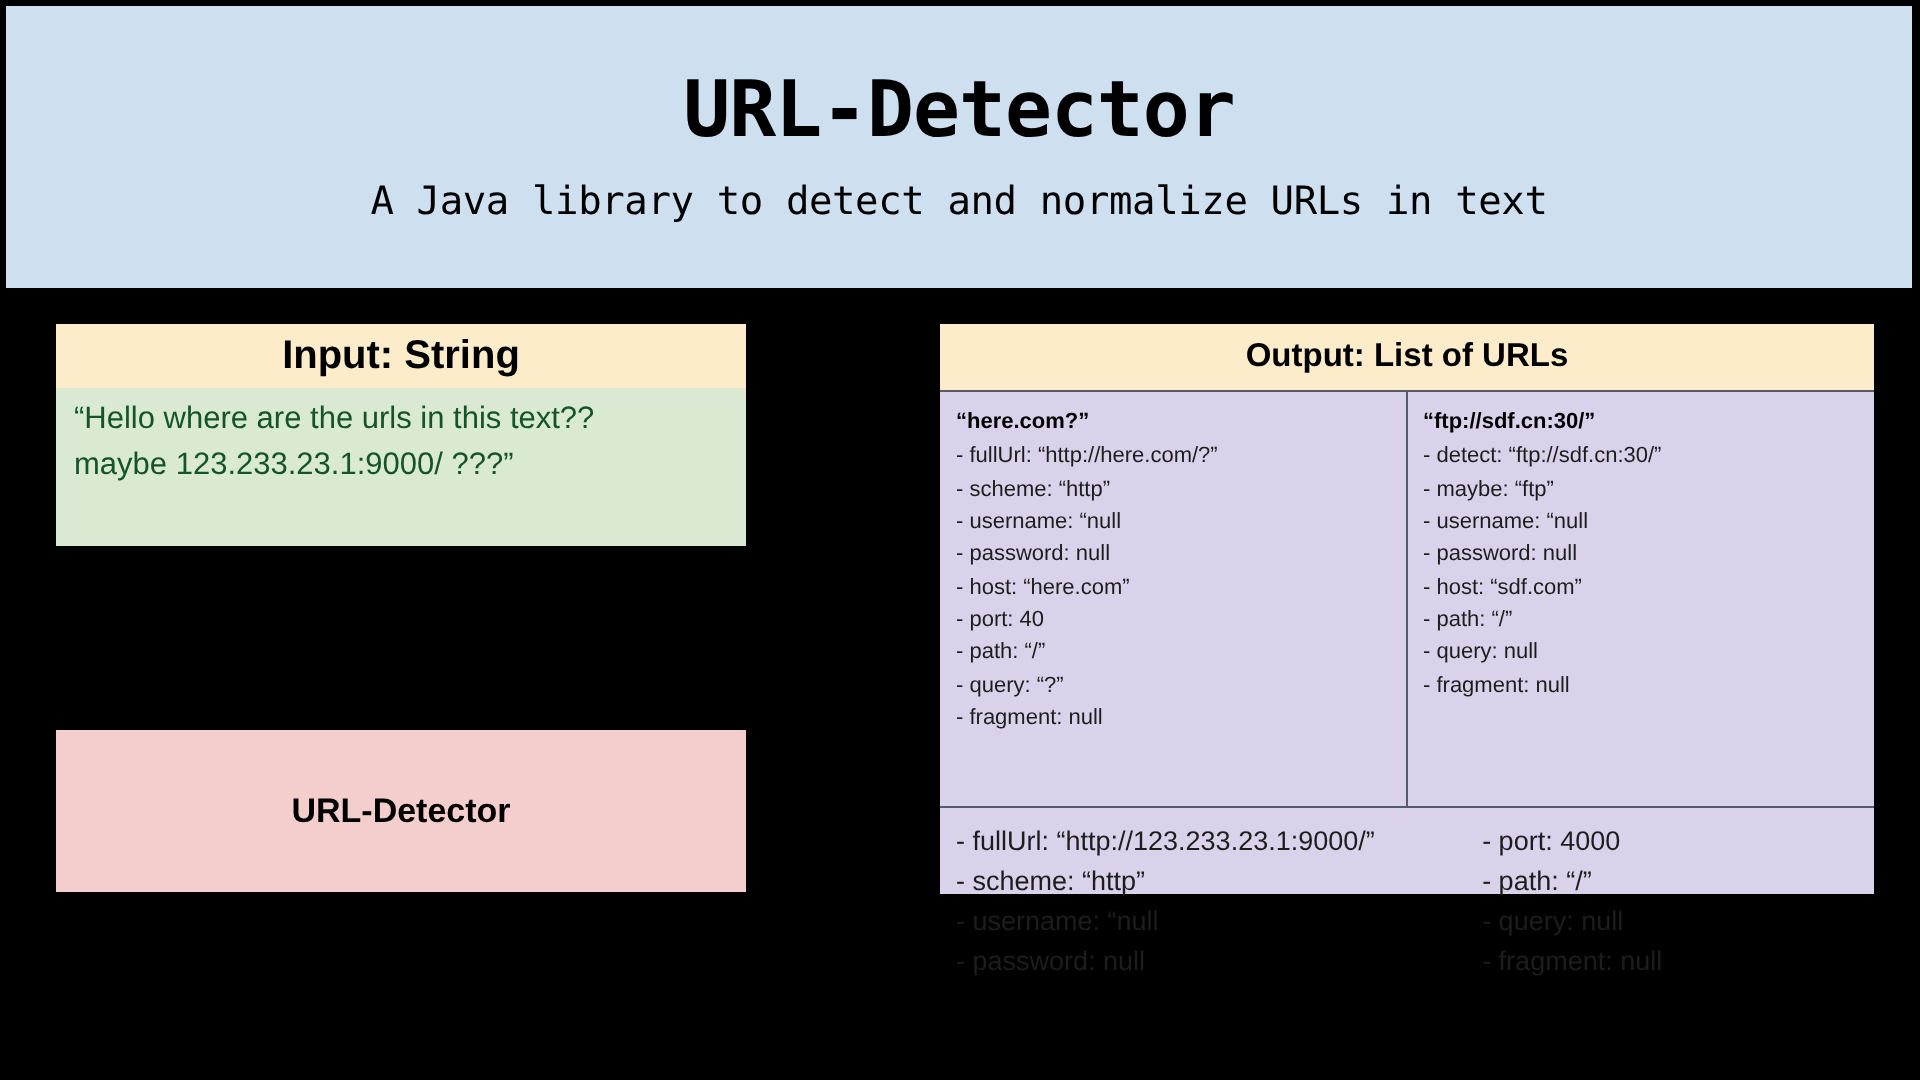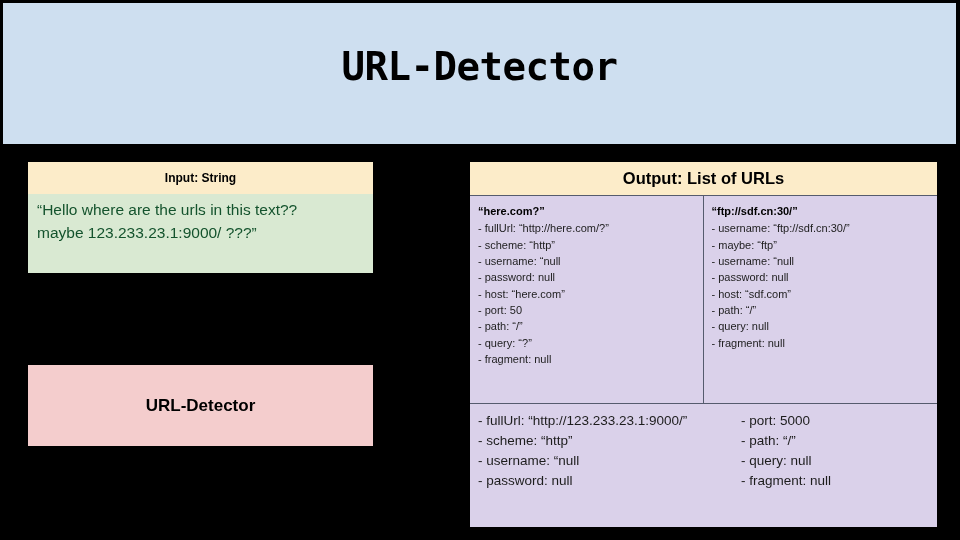--- a/index.html
+++ b/index.html
@@ -48,21 +48,21 @@
 
   
   .panel {
     position: absolute;
     box-sizing: border-box;
     background: #ffffff;
   }
   .panel-header {
     background: #fcecc9;
     text-align: center;
-    font-size: 12px;
+    font-size: 20px;
     font-weight: bold;
     color: #000000;
     box-sizing: border-box;
     display: flex;
     align-items: center;
     justify-content: center;
   }
 
   
   .input-panel {
@@ -99,21 +99,21 @@
     font-weight: bold;
     color: #000000;
     box-sizing: border-box;
   }
 
   
   .output-panel {
     left: 470px;
     top: 162px;
     width: 467px;
-    height: 365px;
+    height: 285px;
     background: #dad1ea;
   }
   .output-panel .panel-header {
     height: 34px;
     font-size: 16.5px;
     border-bottom: 1px solid #555b6e;
   }
   .output-grid {
     display: flex;
     height: 207px;
@@ -165,20 +165,21 @@
   }
   .prop-line {
     white-space: nowrap;
   }
 </style>
 </head>
 <body>
 
 <div class="header-banner">
   <div class="header-title">URL-Detector</div>
+  <div class="header-subtitle">A Java library to detect and normalize URLs in text</div>
 </div>
 
 <div class="panel input-panel">
   <div class="panel-header">Input: String</div>
   <div class="input-body">
     <div>“Hello where are the urls in this text??</div>
     <div>maybe 123.233.23.1:9000/ ???”</div>
   </div>
 </div>
 
@@ -191,29 +192,29 @@
 
   <div class="output-grid">
 
     <div class="url-card left-card">
       <div class="card-title">“here.com?”</div>
       <div class="prop-line">- fullUrl: “http://here.com/?”</div>
       <div class="prop-line">- scheme: “http”</div>
       <div class="prop-line">- username: “null</div>
       <div class="prop-line">- password: null</div>
       <div class="prop-line">- host: “here.com”</div>
-      <div class="prop-line">- port: 50</div>
+      <div class="prop-line">- port: 40</div>
       <div class="prop-line">- path: “/”</div>
       <div class="prop-line">- query: “?”</div>
       <div class="prop-line">- fragment: null</div>
     </div>
 
     <div class="url-card">
       <div class="card-title">“ftp://sdf.cn:30/”</div>
-      <div class="prop-line">- username: “ftp://sdf.cn:30/”</div>
+      <div class="prop-line">- detect: “ftp://sdf.cn:30/”</div>
       <div class="prop-line">- maybe: “ftp”</div>
       <div class="prop-line">- username: “null</div>
       <div class="prop-line">- password: null</div>
       <div class="prop-line">- host: “sdf.com”</div>
       <div class="prop-line">- path: “/”</div>
       <div class="prop-line">- query: null</div>
       <div class="prop-line">- fragment: null</div>
     </div>
 
   </div>
@@ -222,21 +223,21 @@
 
   <div class="url-card-wide">
     <div class="wide-cols">
       <div class="col-a">
         <div class="prop-line">- fullUrl: “http://123.233.23.1:9000/”</div>
         <div class="prop-line">- scheme: “http”</div>
         <div class="prop-line">- username: “null</div>
         <div class="prop-line">- password: null</div>
       </div>
       <div class="col-b">
-        <div class="prop-line">- port: 5000</div>
+        <div class="prop-line">- port: 4000</div>
         <div class="prop-line">- path: “/”</div>
         <div class="prop-line">- query: null</div>
         <div class="prop-line">- fragment: null</div>
       </div>
     </div>
   </div>
 
 </div>
 
 </body></html>

